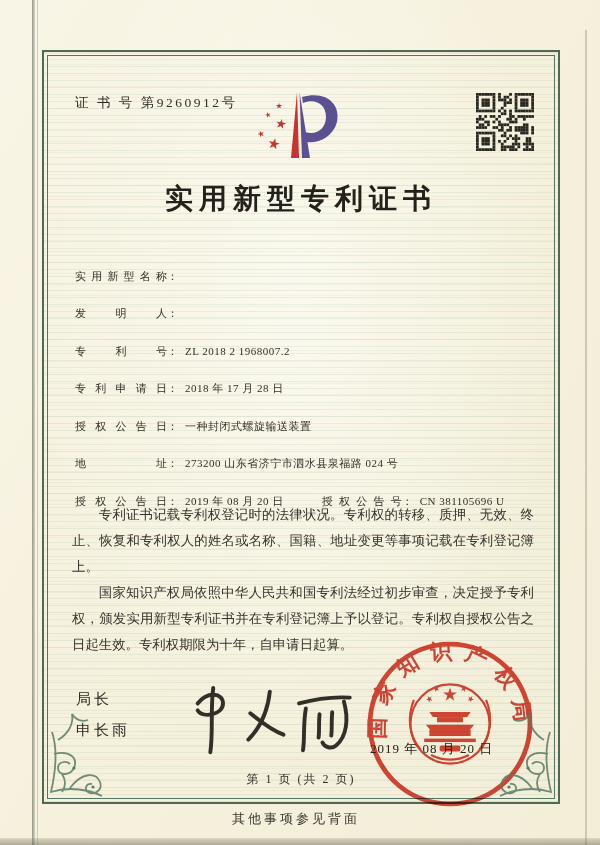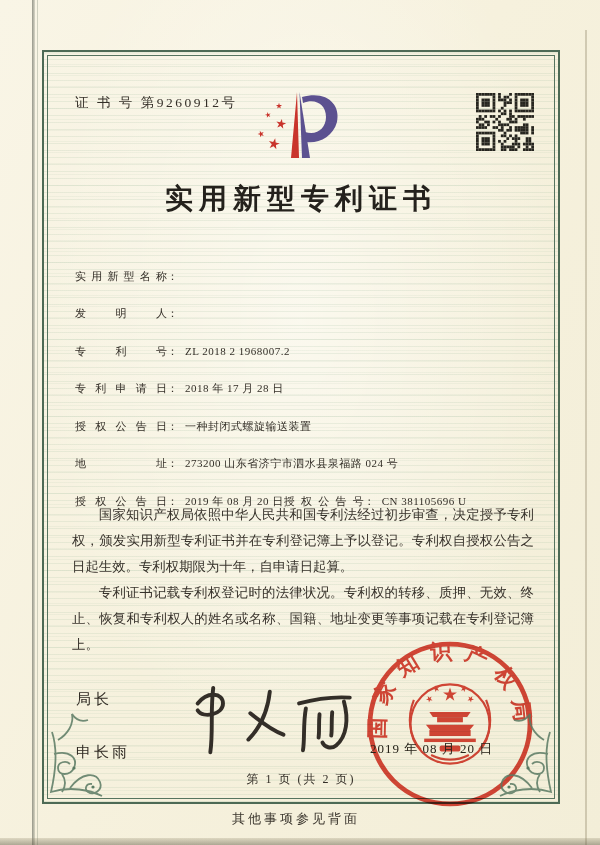--- a/index.html
+++ b/index.html
@@ -34,29 +34,29 @@
   .qr{position:absolute;left:432px;top:41px;width:58px;height:58px;}
 
   .title{position:absolute;left:0;right:0;top:128px;text-align:center;
     font-size:28px;font-weight:700;letter-spacing:6px;color:#24211c;}
 
   .fields{position:absolute;left:31px;top:197px;width:466px;}
   .frow{height:37.5px;display:flex;align-items:flex-end;font-size:11px;color:#342f28;line-height:22px;}
   .flabel{display:inline-block;width:92px;text-align:justify;text-align-last:justify;}
   .fcolon{display:inline-block;}
   .fvalue{display:inline-block;padding-left:7px;letter-spacing:.5px;}
-  .fpair2{display:flex;}
+  .fpair2{margin-left:38px;display:flex;}
   .fpair2 .flabel{width:80px;}
 
   .body-text{position:absolute;left:28px;top:450px;width:462px;font-size:13.4px;
     line-height:1.94;color:#37322b;text-align:justify;}
   .body-text p{margin:0;text-indent:2em;}
 
   .signer{position:absolute;left:32px;top:638px;font-size:15px;letter-spacing:3px;color:#2f2a23;}
-  .signer div{margin-bottom:34px;}
+  .signer div{margin-bottom:12px;}
   .signature{position:absolute;left:140px;top:626px;width:195px;height:88px;}
 
   .seal{position:absolute;left:320px;top:586px;width:172px;height:172px;mix-blend-mode:multiply;opacity:.92;}
   .seal-date{position:absolute;left:326px;top:688px;width:160px;font-size:13px;color:#262219;letter-spacing:1px;z-index:5;}
 
   .page-ind{position:absolute;left:0;right:0;top:719px;text-align:center;font-size:12px;letter-spacing:2px;color:#332e27;}
   .back-note{position:absolute;left:0;right:8px;top:810px;text-align:center;font-size:13px;letter-spacing:3px;color:#3a352d;}
 
   .flourish{position:absolute;width:104px;height:104px;bottom:2px;}
   .flourish.bl{left:2px;}
@@ -361,22 +361,22 @@
           <span class="fvalue">2019 年 08 月 20 日</span>
         <span class="fpair2">
           <span class="flabel">授权公告号</span>
             <span class="fcolon">：</span>
             <span class="fvalue">CN 381105696 U</span>
         </span>
       </div>
     </div>
 
     <div class="body-text">
+      <p>专利证书记载专利权登记时的法律状况。专利权的转移、质押、无效、终止、恢复和专利权人的姓名或名称、国籍、地址变更等事项记载在专利登记簿上。</p>
       <p>国家知识产权局依照中华人民共和国专利法经过初步审查，决定授予专利权，颁发实用新型专利证书并在专利登记簿上予以登记。专利权自授权公告之日起生效。专利权期限为十年，自申请日起算。</p>
-      <p>专利证书记载专利权登记时的法律状况。专利权的转移、质押、无效、终止、恢复和专利权人的姓名或名称、国籍、地址变更等事项记载在专利登记簿上。</p>
     </div>
 
     <div class="signer">
       <div>局长</div>
       <div>申长雨</div>
     </div>
 
     <svg class="signature" viewBox="0 0 200 90">
       <g fill="none" stroke="#332e28" stroke-width="4" stroke-linecap="round" stroke-linejoin="round">
         <path d="M30,10 C27,32 30,56 27,76"></path>

